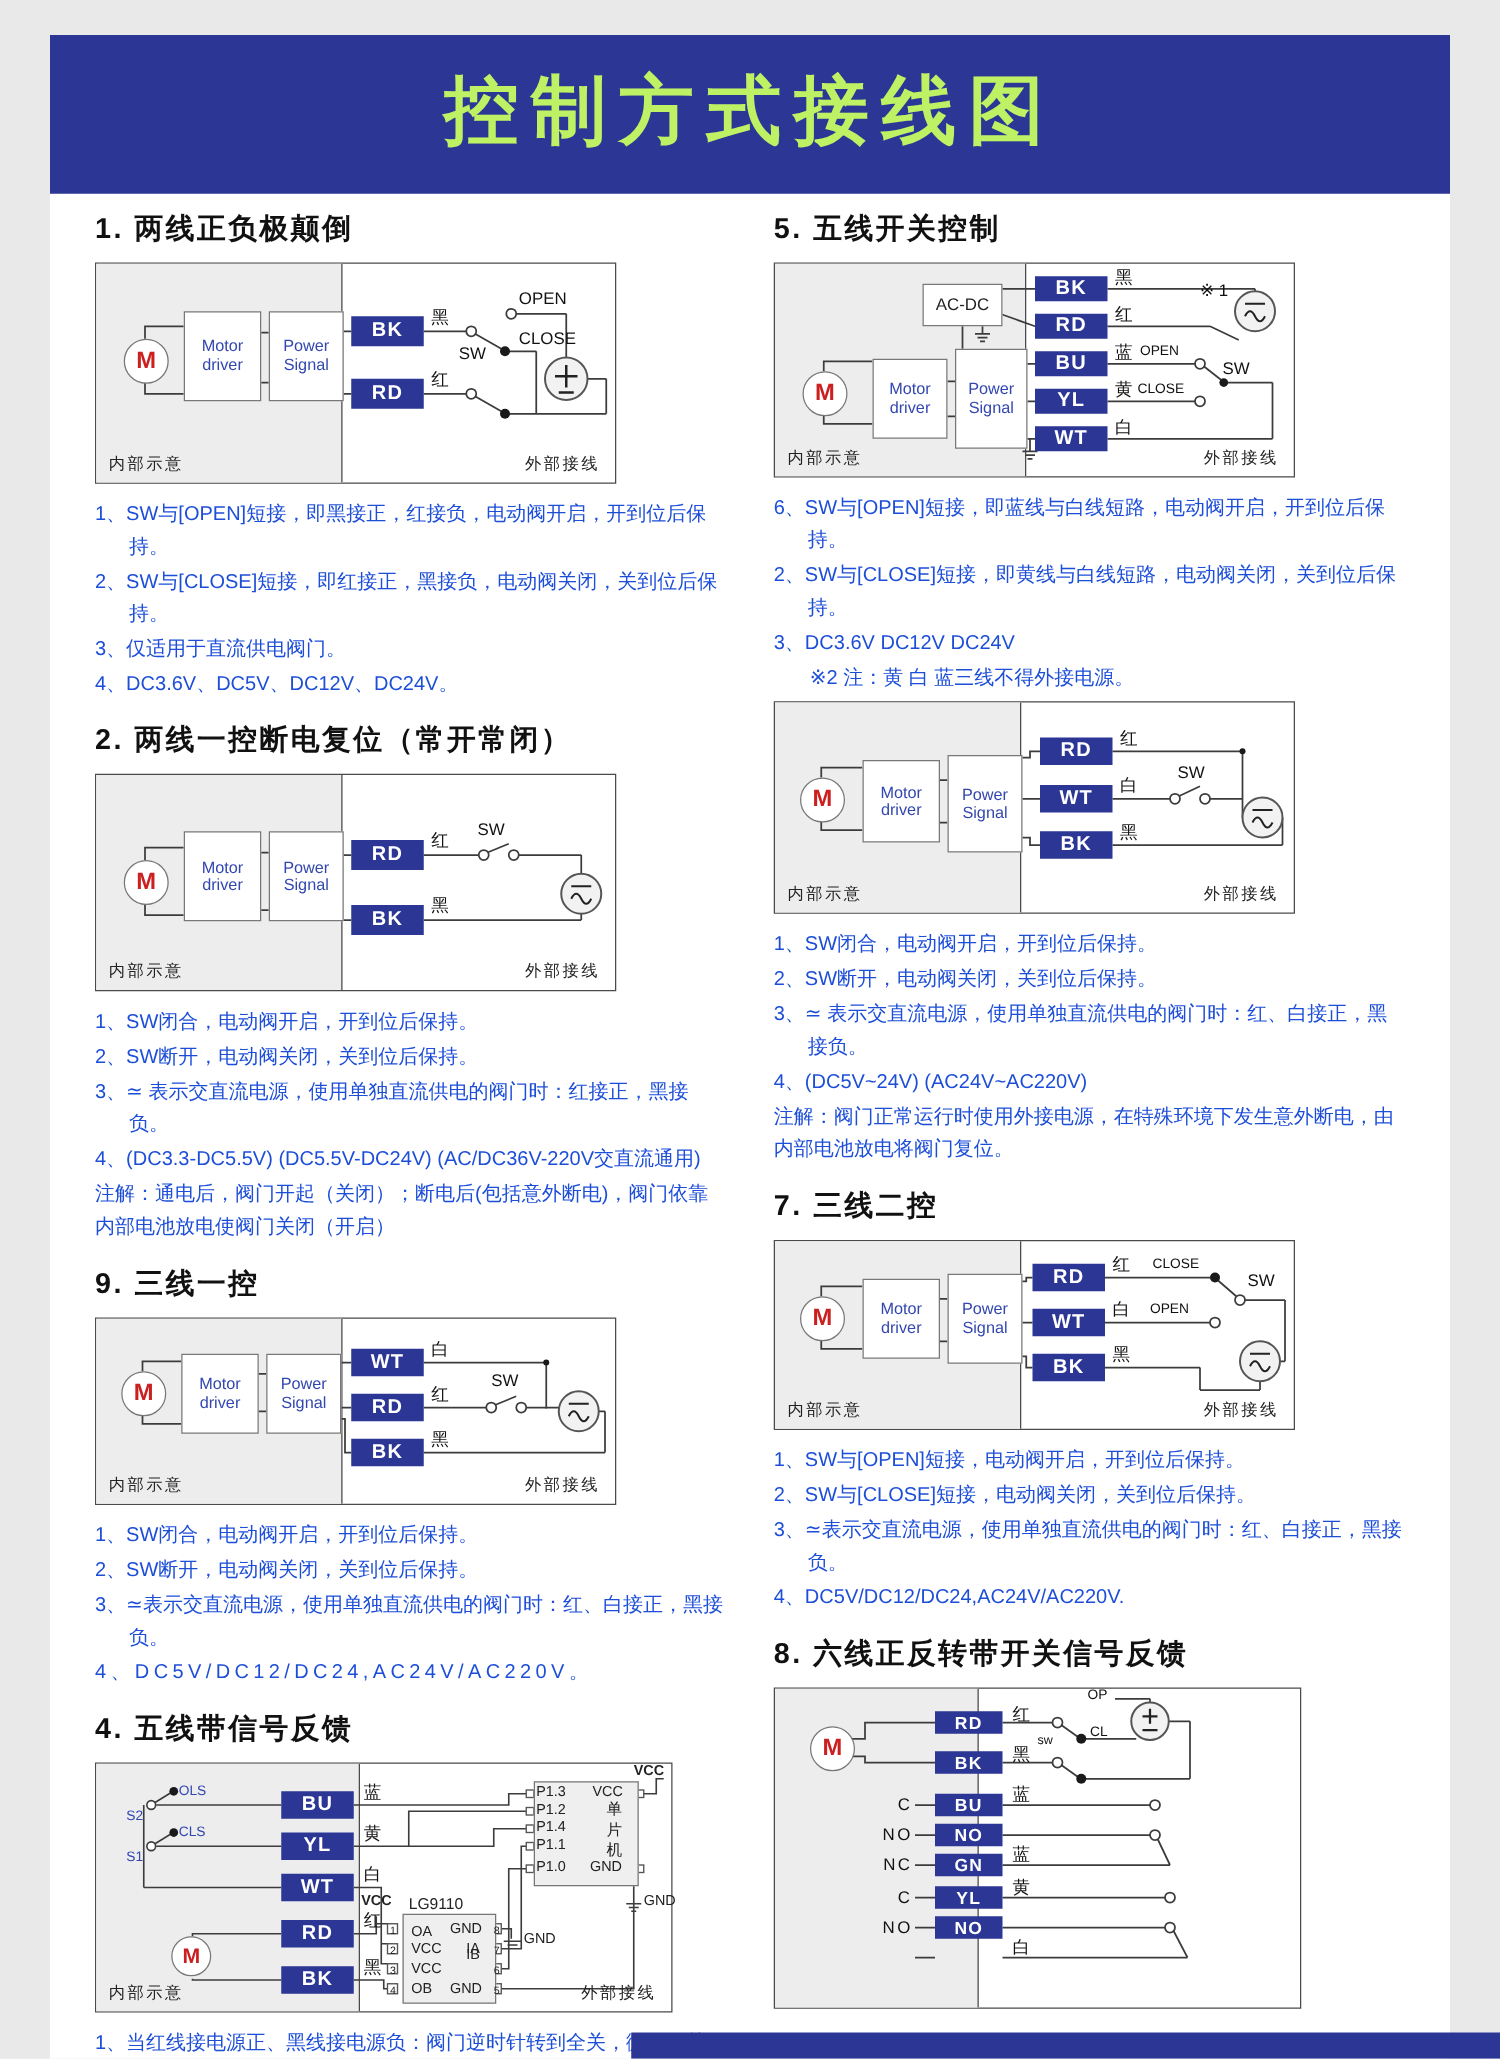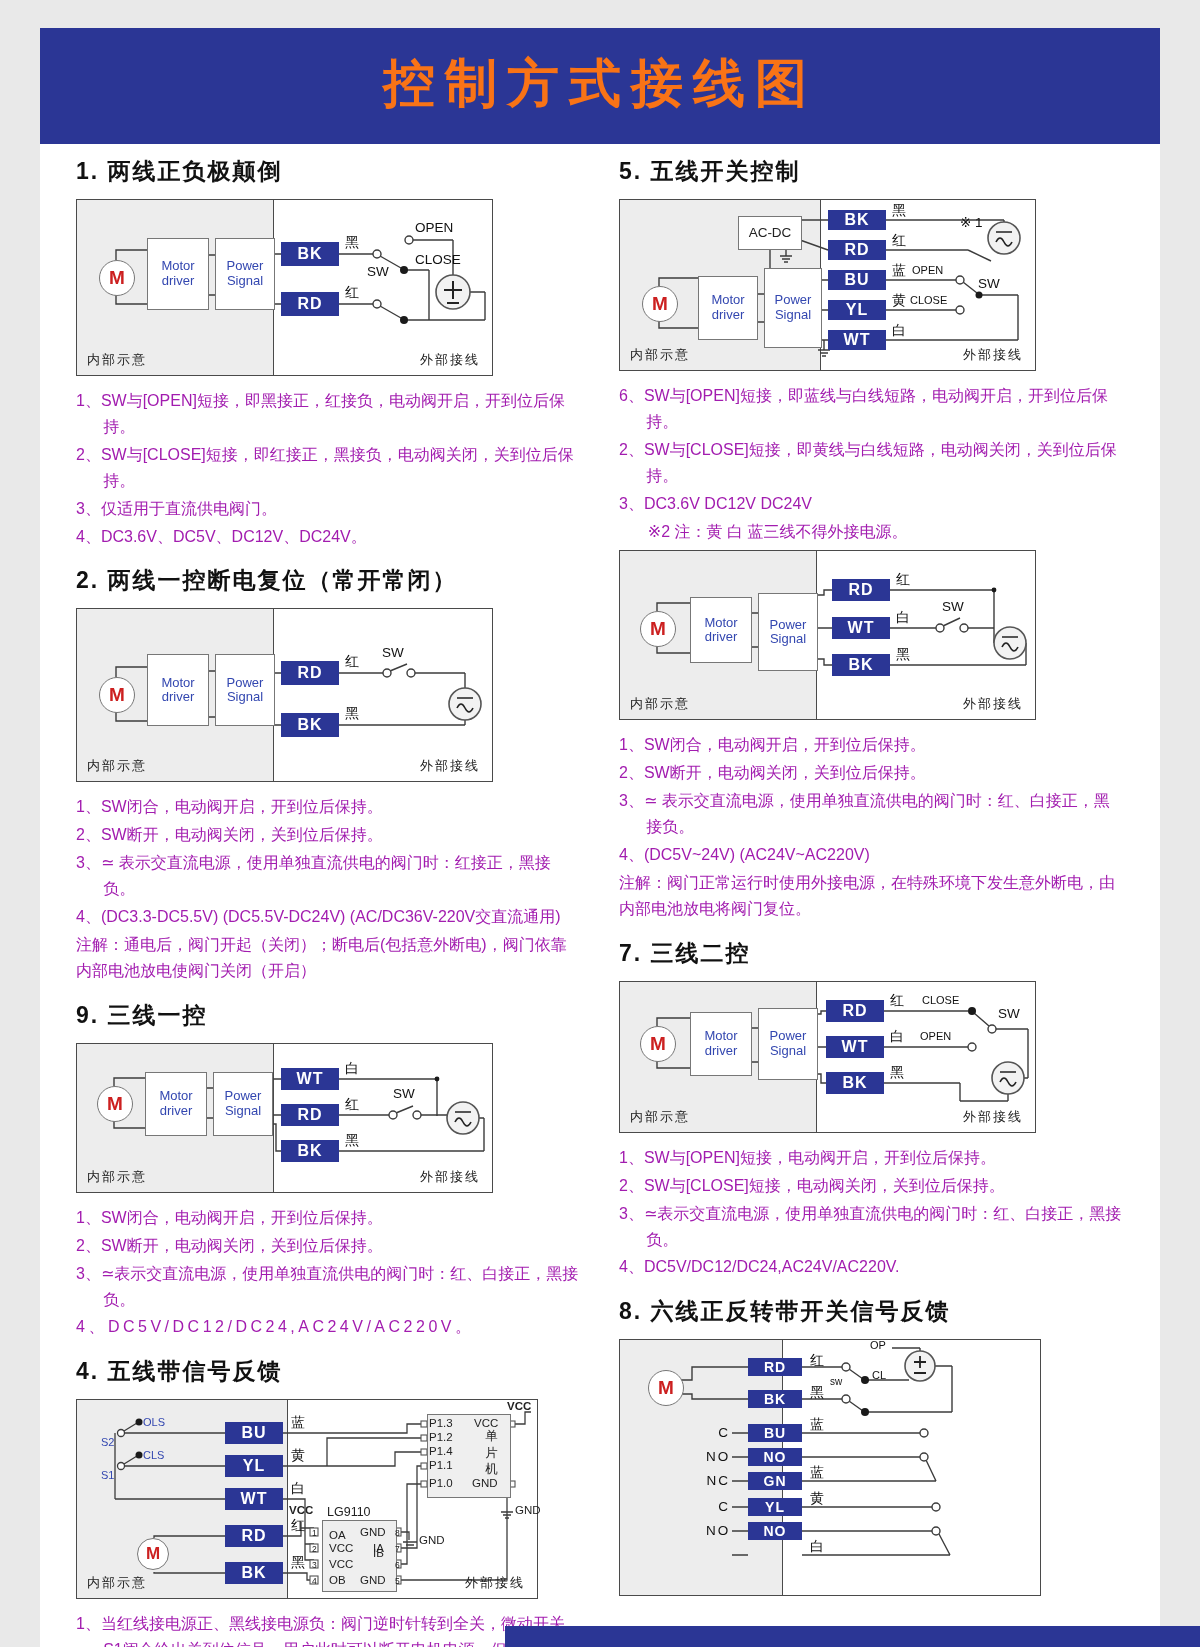--- a/index.html
+++ b/index.html
@@ -1,18 +1,18 @@
 <!DOCTYPE html>
 <html><head>
 <meta charset="utf-8">
 <style>
   html,body{margin:0;padding:0}
   body{width:1200px;height:1647px;background:#e9e9e9;font-family:"Liberation Sans","DejaVu Sans",sans-serif;position:relative}
   .page{position:absolute;left:40px;top:28px;width:1120px;height:1619px;background:#fff}
-  .banner{background:#2b3695;color:#f97316;text-align:center;font-size:52px;font-weight:bold;letter-spacing:10px;padding:21px 0 25px}
+  .banner{background:#2b3695;color:#bef264;text-align:center;font-size:60px;font-weight:bold;letter-spacing:10px;padding:21px 0 25px}
   .cols{display:flex;gap:38px;padding:8px 34px 0 36px}
   .col{flex:0 0 auto}
   .col-left{width:505px}
   .col-right{width:505px}
   .sec-title{font-size:23px;font-weight:600;letter-spacing:2px;color:#111;margin:16px 0 12px}
   .diagram{position:relative;border:1.6px solid #4a4a4a;background:#fff;margin-bottom:12px;width:415px}
   .inner{position:absolute;top:0;left:0;bottom:0;background:#ededed;border-right:1.6px solid #4a4a4a}
   .wires{position:absolute;top:0;left:0;width:100%;height:100%}
   .chip{position:absolute;background:#2b3695;color:#fff;font-weight:bold;font-size:16px;display:flex;align-items:center;justify-content:center;letter-spacing:1px}
   .mbox{position:absolute;border:1.4px solid #777;background:#fff;color:#3347b0;font-size:13px;line-height:1.15;display:flex;align-items:center;justify-content:center;text-align:center}
@@ -21,21 +21,21 @@
   .mcirc.sm{width:30px;height:30px;font-size:17px}
   .wl{position:absolute;font-size:14px;color:#111}
   .lab{position:absolute;font-size:13.5px;color:#111}
   .lab.sm{font-size:11px}
   .lab.blue{color:#3347b0}
   .plab{position:absolute;bottom:6px;font-size:13px;color:#222;letter-spacing:2px}
   .icbox{position:absolute;border:1.4px solid #777;background:#efefef}
   .pin{position:absolute;font-size:11.5px;color:#222;white-space:nowrap}
   .pin.num{font-size:8.5px}
   .vert{position:absolute;font-size:12.5px;color:#222;width:15px;line-height:1.3;text-align:center;word-break:break-all}
-  .notes{font-size:16px;color:#a21caf;line-height:1.62;margin-bottom:6px}
+  .notes{font-size:16px;color:#1d4ed8;line-height:1.62;margin-bottom:6px}
   .note{text-indent:-1.7em;padding-left:1.7em;margin:2px 0}
   .note-ind{padding-left:1.8em;margin:2px 0}
   .note-plain{margin:2px 0}
   .spread{letter-spacing:3.5px}
   .bottom-bar{position:absolute;left:505px;right:0;bottom:0;height:21px;background:#2b3695}
 </style>
 </head>
 <body>
 
 <div class="page">

